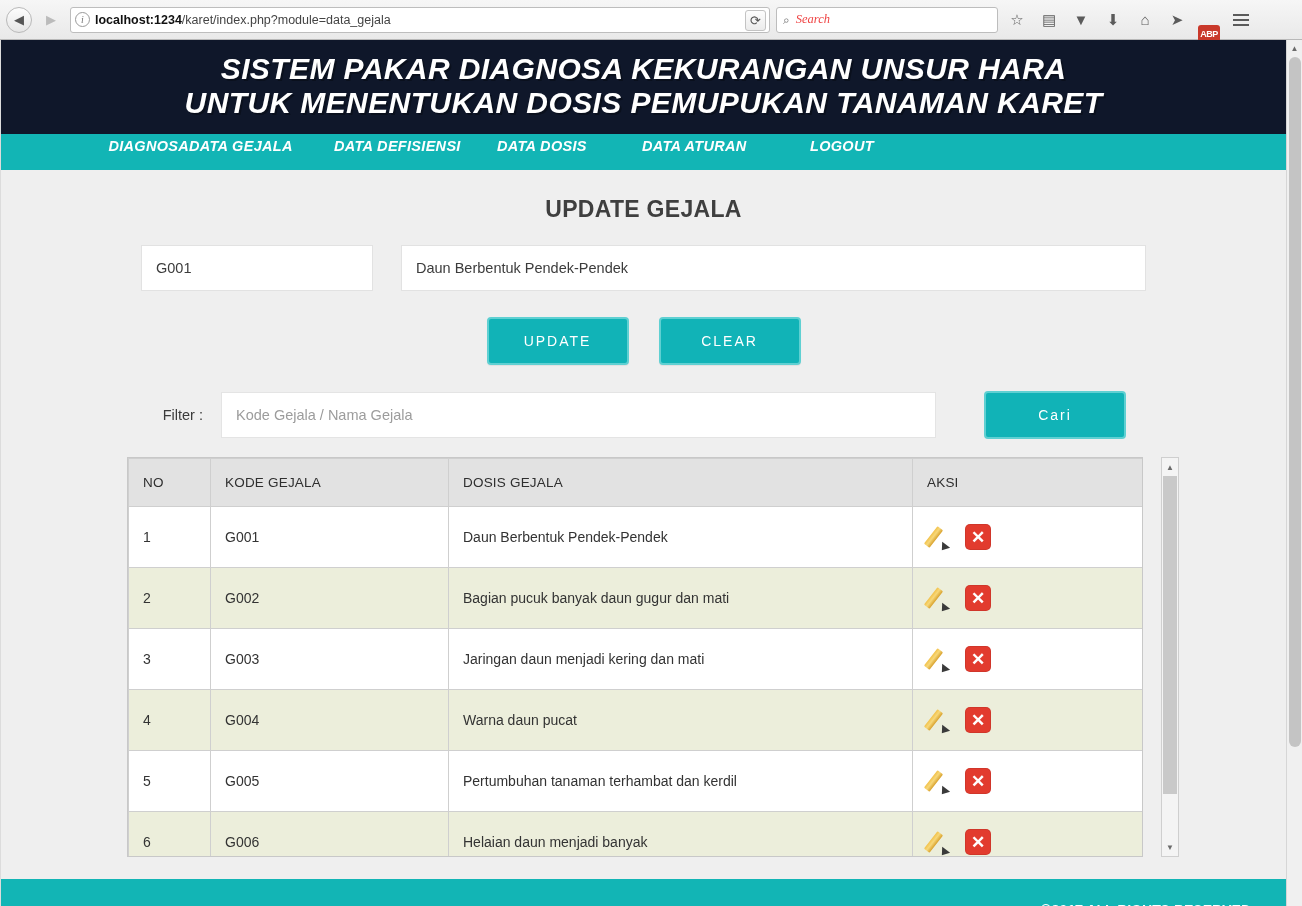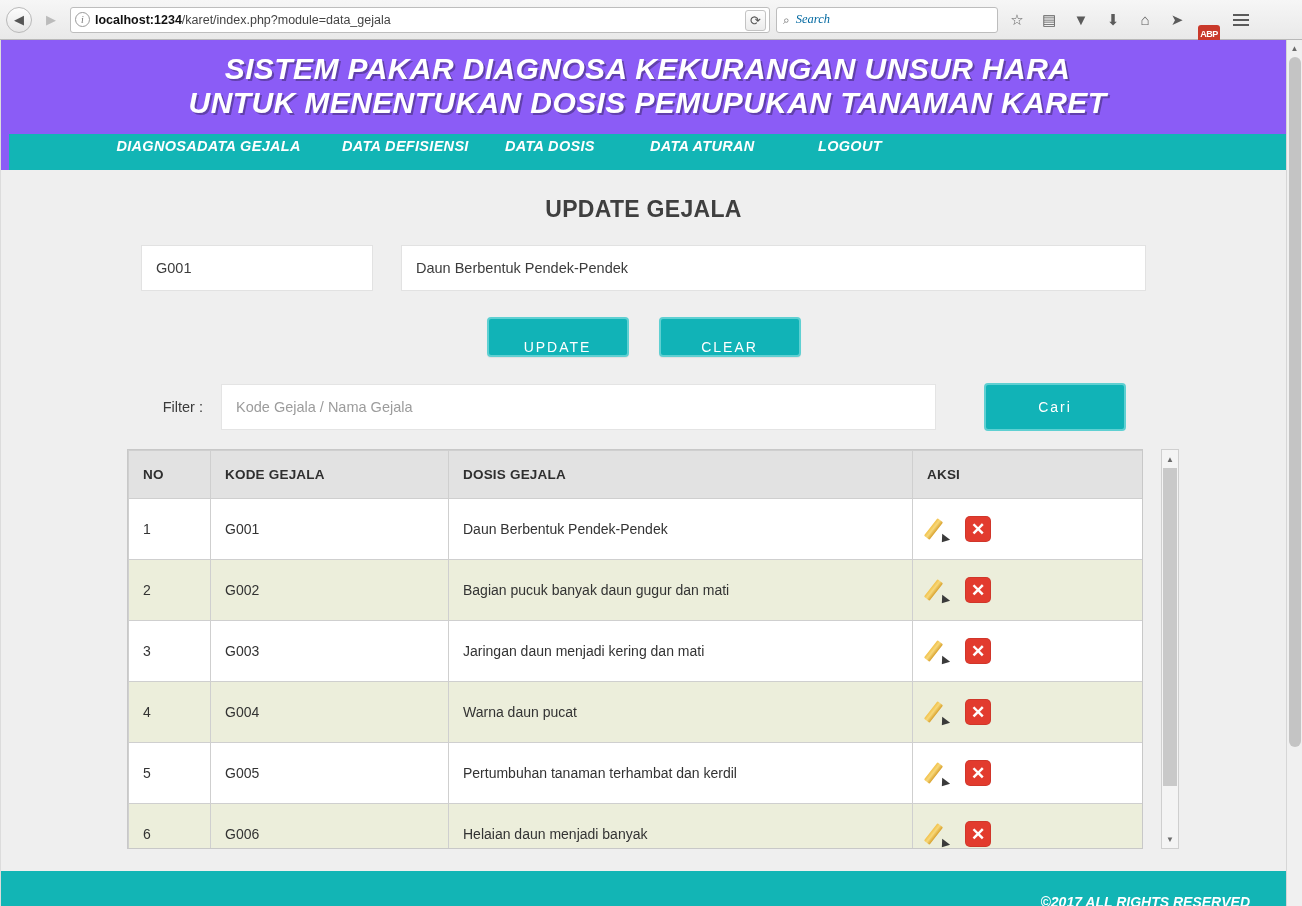--- a/index.html
+++ b/index.html
@@ -71,21 +71,21 @@
   .searchbar {
     width: 222px; height: 26px;
     background: #fff;
     border: 1px solid #bdbdbd;
     border-radius: 3px;
     display: flex; align-items: center;
     padding: 0 6px; gap: 6px;
     flex: none;
   }
   .search-glyph { font-size: 12px; color: #777; }
-  .search-ph { font-size: 12.5px; color: #0369a1; font-style: italic; font-family: "Liberation Serif", serif; }
+  .search-ph { font-size: 12.5px; color: #ef4444; font-style: italic; font-family: "Liberation Serif", serif; }
   .tb-icon {
     width: 26px; height: 26px;
     display: flex; align-items: center; justify-content: center;
     color: #5b5b5b; font-size: 15px;
     flex: none;
   }
   .abp {
     width: 22px; height: 18px; border-radius: 3px;
     background: #c9392b; color: #fff;
     font-size: 9px; font-weight: bold;
@@ -127,22 +127,22 @@
     background: #f0f0f0;
   }
   .ps-track { flex: 1 1 auto; width: 16px; background: #f0f0f0; position: relative; }
   .ps-thumb {
     position: absolute; left: 2px; width: 12px;
     background: #c4c4c4; border-radius: 6px;
   }
 
   
   .site-header {
-    background: #8b5cf6;
-    padding: 12px 0 0 8px;
+    background: #0f172a;
+    padding: 12px 0 0 0;
   }
   .site-title {
     text-align: center;
     color: #ffffff;
     font-style: italic;
     font-weight: bold;
     font-size: 30px;
     line-height: 34px;
     letter-spacing: 0.4px;
     text-shadow: 2px 2px 0 rgba(0,0,0,0.30);
@@ -206,22 +206,22 @@
     gap: 30px;
     margin-top: 26px;
   }
   .btn {
     background: #11b3b7;
     color: #ffffff;
     border: 2px solid #5fd0d2;
     border-radius: 4px;
     font-size: 14px;
     letter-spacing: 2px;
-    width: 142px; height: 40px;
-    display: flex; align-items: flex-end; justify-content: center;
+    width: 142px; height: 48px;
+    display: flex; align-items: center; justify-content: center;
     box-shadow: 0 1px 1px rgba(0,0,0,0.06);
   }
 
   .filter-row {
     display: flex; align-items: center;
     padding: 0 160px 0 126px;
     margin-top: 26px;
     gap: 18px;
   }
   .filter-label {
@@ -270,21 +270,21 @@
   th, td {
     border: 1px solid #cfcfcf;
     text-align: left;
     font-size: 14px;
     color: #333;
     padding: 0 14px;
     height: 61px;
   }
   thead th {
     background: #e2e2e2;
-    font-weight: bold;
+    font-weight: normal;
     font-size: 13.5px;
     height: 48px;
     color: #2f2f2f;
     letter-spacing: 0.2px;
   }
   col.c-no { width: 82px; }
   col.c-kode { width: 238px; }
   col.c-nama { width: 464px; }
   col.c-aksi { width: 232px; }
   tr.alt td { background: #eceedb; }

